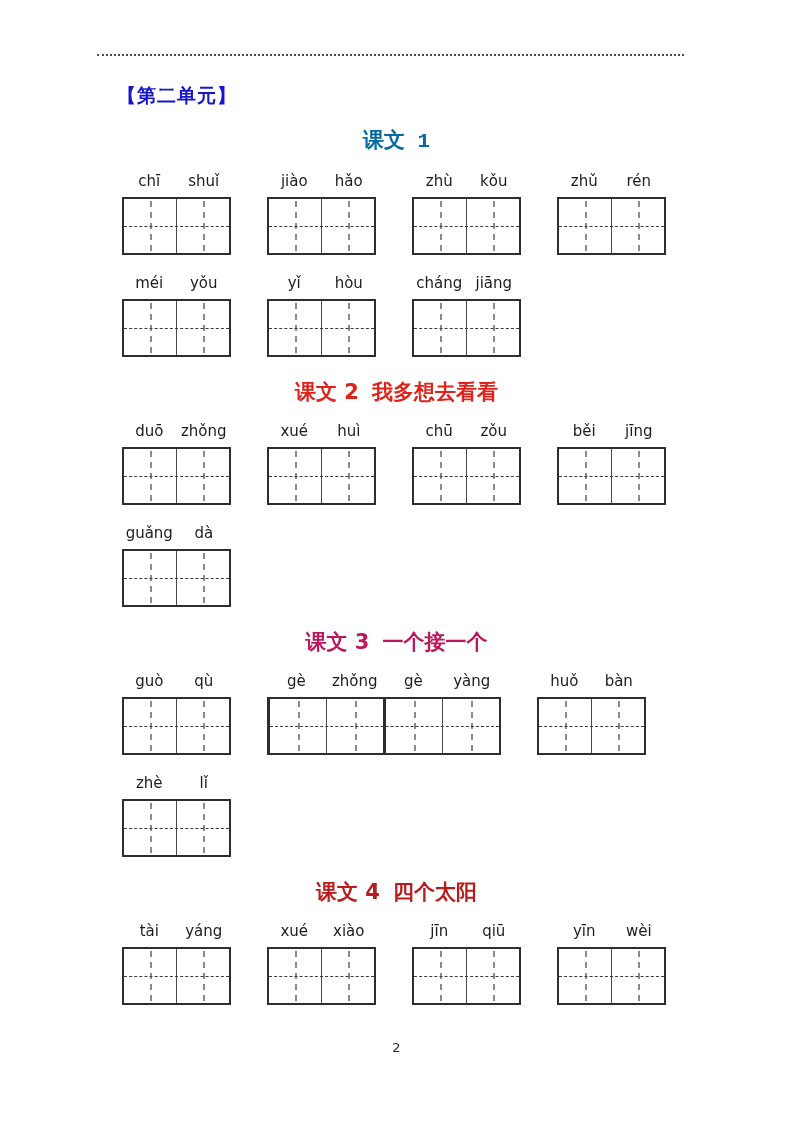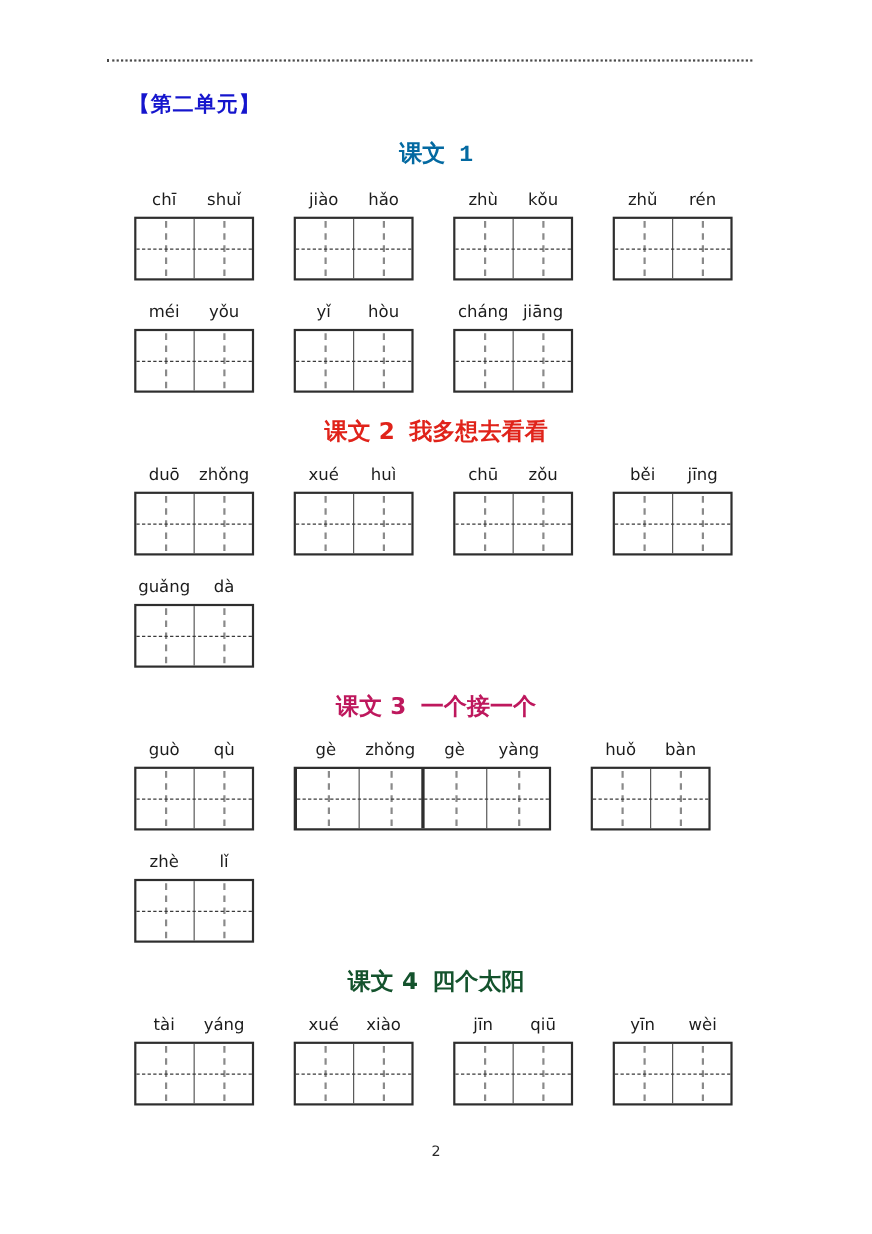--- a/index.html
+++ b/index.html
@@ -285,21 +285,21 @@
               <span class="pinyin">lǐ</span>
             </div>
             <div class="char-grid">
               <div class="cell"></div>
               <div class="cell"></div>
             </div>
           </div>
         </div>
       </section>
       <section>
-        <h2 class="section-title" style="color: #14532d;"><span class="sec-inner"><span>课文 4</span><span>四个太阳</span></span></h2>
+        <h2 class="section-title" style="color: #b91c1c;"><span class="sec-inner"><span>课文 4</span><span>四个太阳</span></span></h2>
         <div class="grid-row">
           <div class="word-group">
             <div class="pinyin-row">
               <span class="pinyin">tài</span>
               <span class="pinyin">yáng</span>
             </div>
             <div class="char-grid">
               <div class="cell"></div>
               <div class="cell"></div>
             </div>

